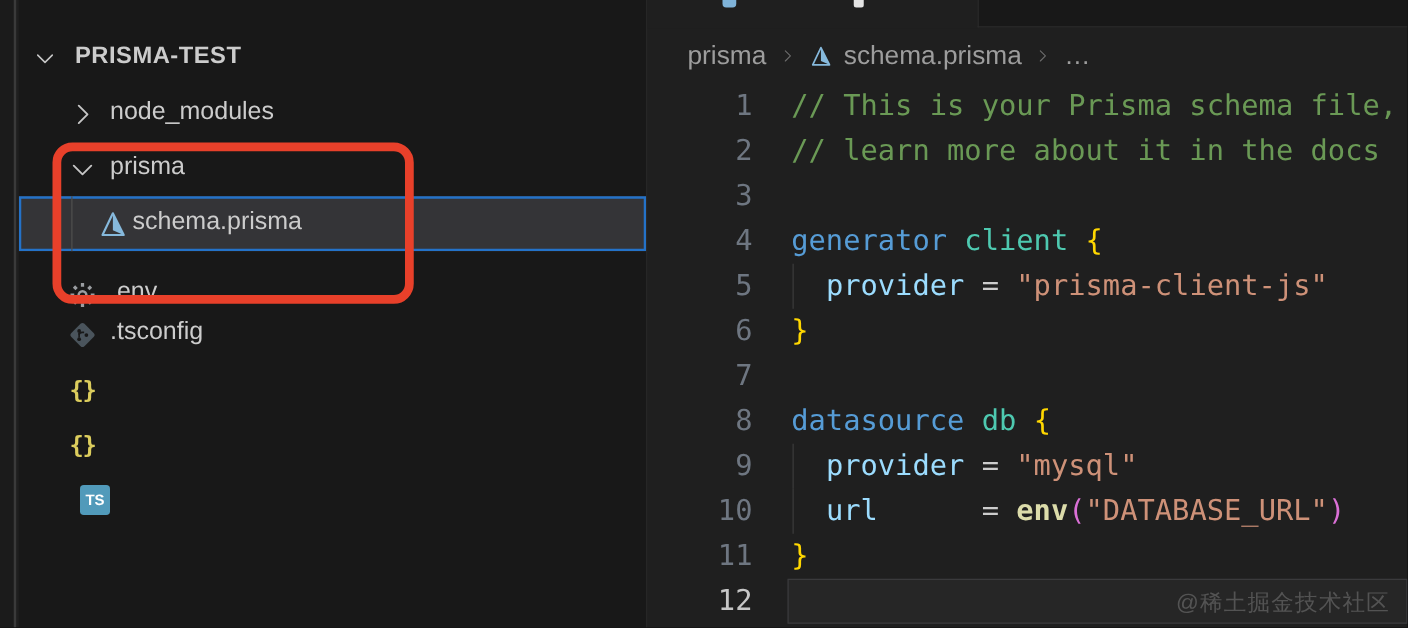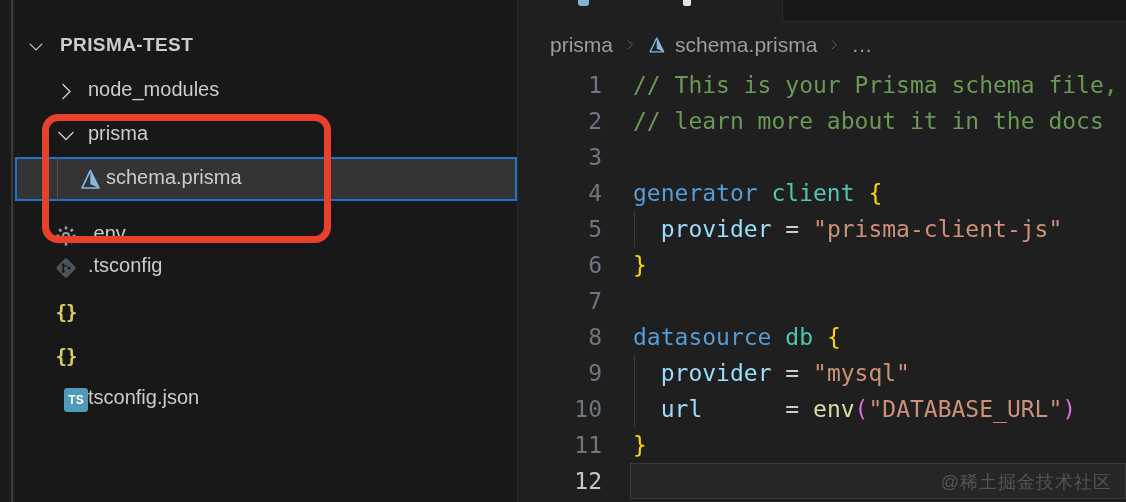--- a/index.html
+++ b/index.html
@@ -70,21 +70,21 @@
     border:1px solid #3A3A3C; background:rgba(255,255,255,0.035); }
 
   .tk-plain   { color:var(--syn-plain,#D4D4D4); }
   .tk-comment { color:var(--syn-comment,#6A9955); }
   .tk-keyword { color:var(--syn-keyword,#569CD6); }
   .tk-type    { color:var(--syn-type,#4EC9B0); }
   .tk-brace   { color:var(--syn-brace,#FFD700); }
   .tk-prop    { color:var(--syn-prop,#9CDCFE); }
   .tk-op      { color:var(--syn-op,#CCCCCC); }
   .tk-string  { color:var(--syn-string,#CE9178); }
-  .tk-func    { color:var(--syn-func,#DCDCAA); }
+  .tk-func    { color:var(--syn-func,#DCDCAA);font-weight:bold; }
   .tk-paren   { color:var(--syn-paren,#DA70D6); }
 
   #watermark { position:absolute; right:14px; top:470px; z-index:6; font-size:18px;
     color:rgba(190,190,190,0.30); letter-spacing:1px; }
 </style>
 </head>
 <body>
 
 <div id="app">
 
@@ -190,21 +190,20 @@
         </div>
         <div class="tree-row" style="top: 333px;">
           <span class="row-icon" style="left: 38px;">
             <span class="icon-braces">{}</span>
           </span>
         </div>
         <div class="tree-row" style="top: 377px;">
           <span class="row-icon" style="left: 48px;">
             <span class="icon-ts">TS</span>
           </span>
-          <span class="row-label" style="left: 73px;">tsconfig.json</span>
         </div>
       </div>
     <div id="annotation-box"></div>
   </div>
 
   <div id="editor-pane">
     <div id="tabbar">
       <div id="active-tab">
         <span class="tab-frag-blue"></span>
         <span class="tab-frag-white"></span>

